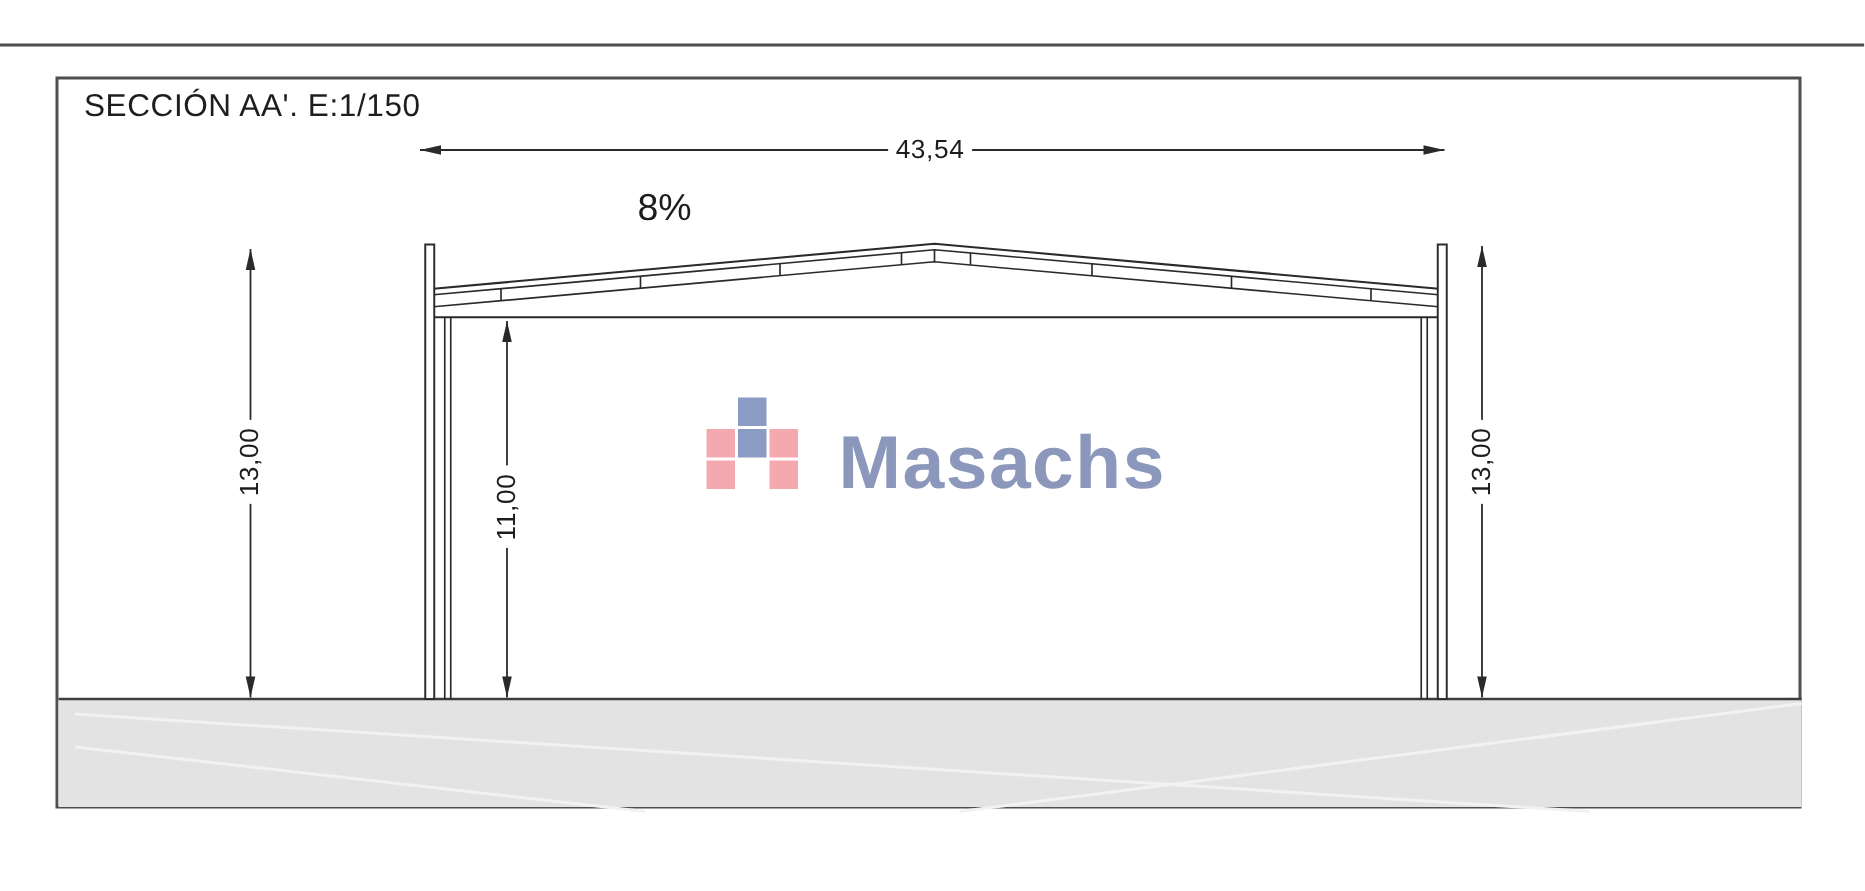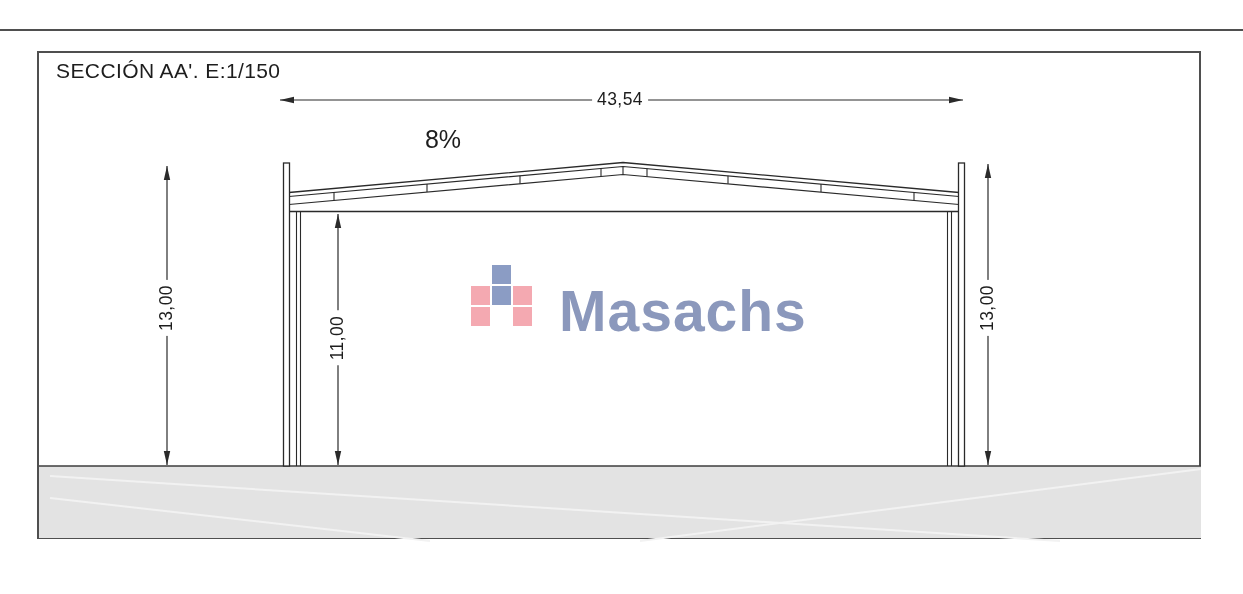--- a/index.html
+++ b/index.html
@@ -26,21 +26,21 @@
   .dim-label{font-size:17.5px;letter-spacing:.4px;padding:1px 5px;transform:translate(-50%,-50%);}
   .dim-label.vert{transform:translate(-50%,-50%) rotate(-90deg);}
   .slope{font-size:25px;background:transparent;transform:translate(-50%,-50%);}
 
   
   .logo{position:absolute;left:471px;top:265px;}
   .logo-mark{display:grid;grid-template-columns:repeat(3,19px);grid-template-rows:repeat(3,19px);gap:2px;}
   .logo-cell{width:19px;height:19px;}
   .logo-cell.blue{background:var(--logo-blue,#8b9cc4);}
   .logo-cell.pink{background:var(--logo-pink,#f4a9b1);}
-  .wordmark{position:absolute;left:559px;top:283px;font-size:57px;font-weight:bold;line-height:1;letter-spacing:1px;color:var(--logo-text,#8b98bc);}
+  .wordmark{position:absolute;left:559px;top:283px;font-size:50px;font-weight:bold;line-height:1;letter-spacing:1px;color:var(--logo-text,#8b98bc);}
 </style>
 </head>
 <body>
 
 <div id="stage">
 
   <div class="top-rule"></div>
   <div class="frame"></div>
 
   <svg class="svg-layer" width="1243" height="594" viewBox="0 0 1243 594">

